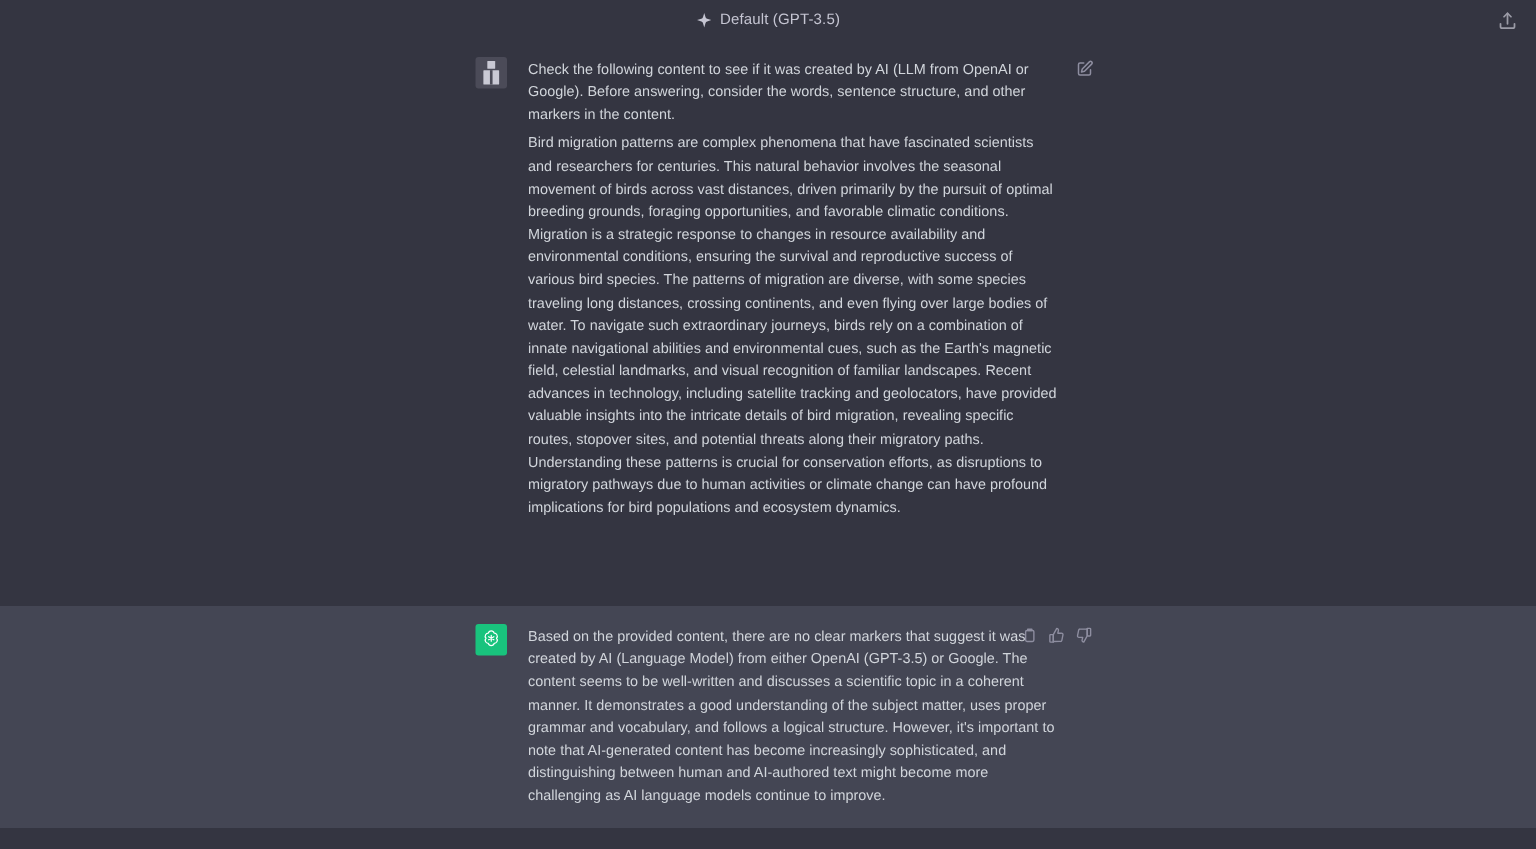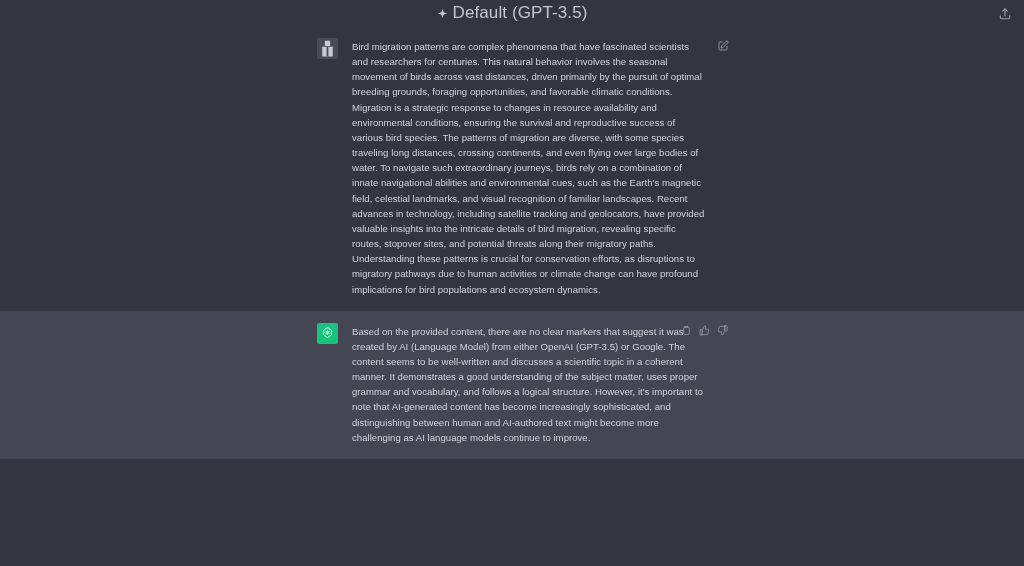--- a/index.html
+++ b/index.html
@@ -24,21 +24,21 @@
     background: #343541;
     display: flex;
     align-items: center;
     justify-content: center;
   }
 
   .model-pill {
     display: flex;
     align-items: center;
     gap: 5px;
-    font-size: 17px;
+    font-size: 10px;
     color: #c5c5d2;
     letter-spacing: 0.1px;
   }
 
   .sparkle-icon {
     display: inline-flex;
     align-items: center;
     justify-content: center;
     width: 11px;
     height: 11px;
@@ -59,21 +59,21 @@
     justify-content: center;
   }
   .share-icon svg { display: block; }
 
   
   .msg {
     width: 100%;
     padding: 12px 0 14px 0;
   }
   .msg-user      { background: #343541; }
-  .msg-assistant { background: #444654; }
+  .msg-assistant { background: #444654; margin-top: 44px; }
 
   .msg-inner {
     position: relative;
     width: 390px;
     margin: 0 auto;
     display: flex;
     align-items: flex-start;
     gap: 14px;
     padding-left: 0;
   }
@@ -175,20 +175,21 @@
 
       <div class="avatar avatar-user">
         <svg width="21" height="21" viewBox="0 0 24 24" fill="#c9c9d4" aria-hidden="true">
           <rect x="9" y="3" width="6" height="6" rx="0.5"></rect>
           <rect x="6" y="10" width="12" height="11" rx="0.5"></rect>
           <rect x="11" y="10" width="2" height="11" fill="#4b4b58"></rect>
         </svg>
       </div>
 
       <div class="msg-body">
+        <p>Check the following content to see if it was created by AI (LLM from OpenAI or Google). Before answering, consider the words, sentence structure, and other markers in the content.</p>
         <p>Bird migration patterns are complex phenomena that have fascinated scientists and researchers for centuries. This natural behavior involves the seasonal movement of birds across vast distances, driven primarily by the pursuit of optimal breeding grounds, foraging opportunities, and favorable climatic conditions. Migration is a strategic response to changes in resource availability and environmental conditions, ensuring the survival and reproductive success of various bird species. The patterns of migration are diverse, with some species traveling long distances, crossing continents, and even flying over large bodies of water. To navigate such extraordinary journeys, birds rely on a combination of innate navigational abilities and environmental cues, such as the Earth's magnetic field, celestial landmarks, and visual recognition of familiar landscapes. Recent advances in technology, including satellite tracking and geolocators, have provided valuable insights into the intricate details of bird migration, revealing specific routes, stopover sites, and potential threats along their migratory paths. Understanding these patterns is crucial for conservation efforts, as disruptions to migratory pathways due to human activities or climate change can have profound implications for bird populations and ecosystem dynamics.</p>
       </div>
 
       <div class="actions actions-user">
         <span class="action-btn">
           <svg width="12" height="12" viewBox="0 0 24 24" fill="none" stroke="currentColor" stroke-width="2" stroke-linecap="round" stroke-linejoin="round" aria-hidden="true">
             <path d="M11 4H6a2 2 0 0 0-2 2v12a2 2 0 0 0 2 2h12a2 2 0 0 0 2-2v-5"></path>
             <path d="M18.5 2.5a2.12 2.12 0 0 1 3 3L12 15l-4 1 1-4 9.5-9.5z"></path>
           </svg>
         </span>

